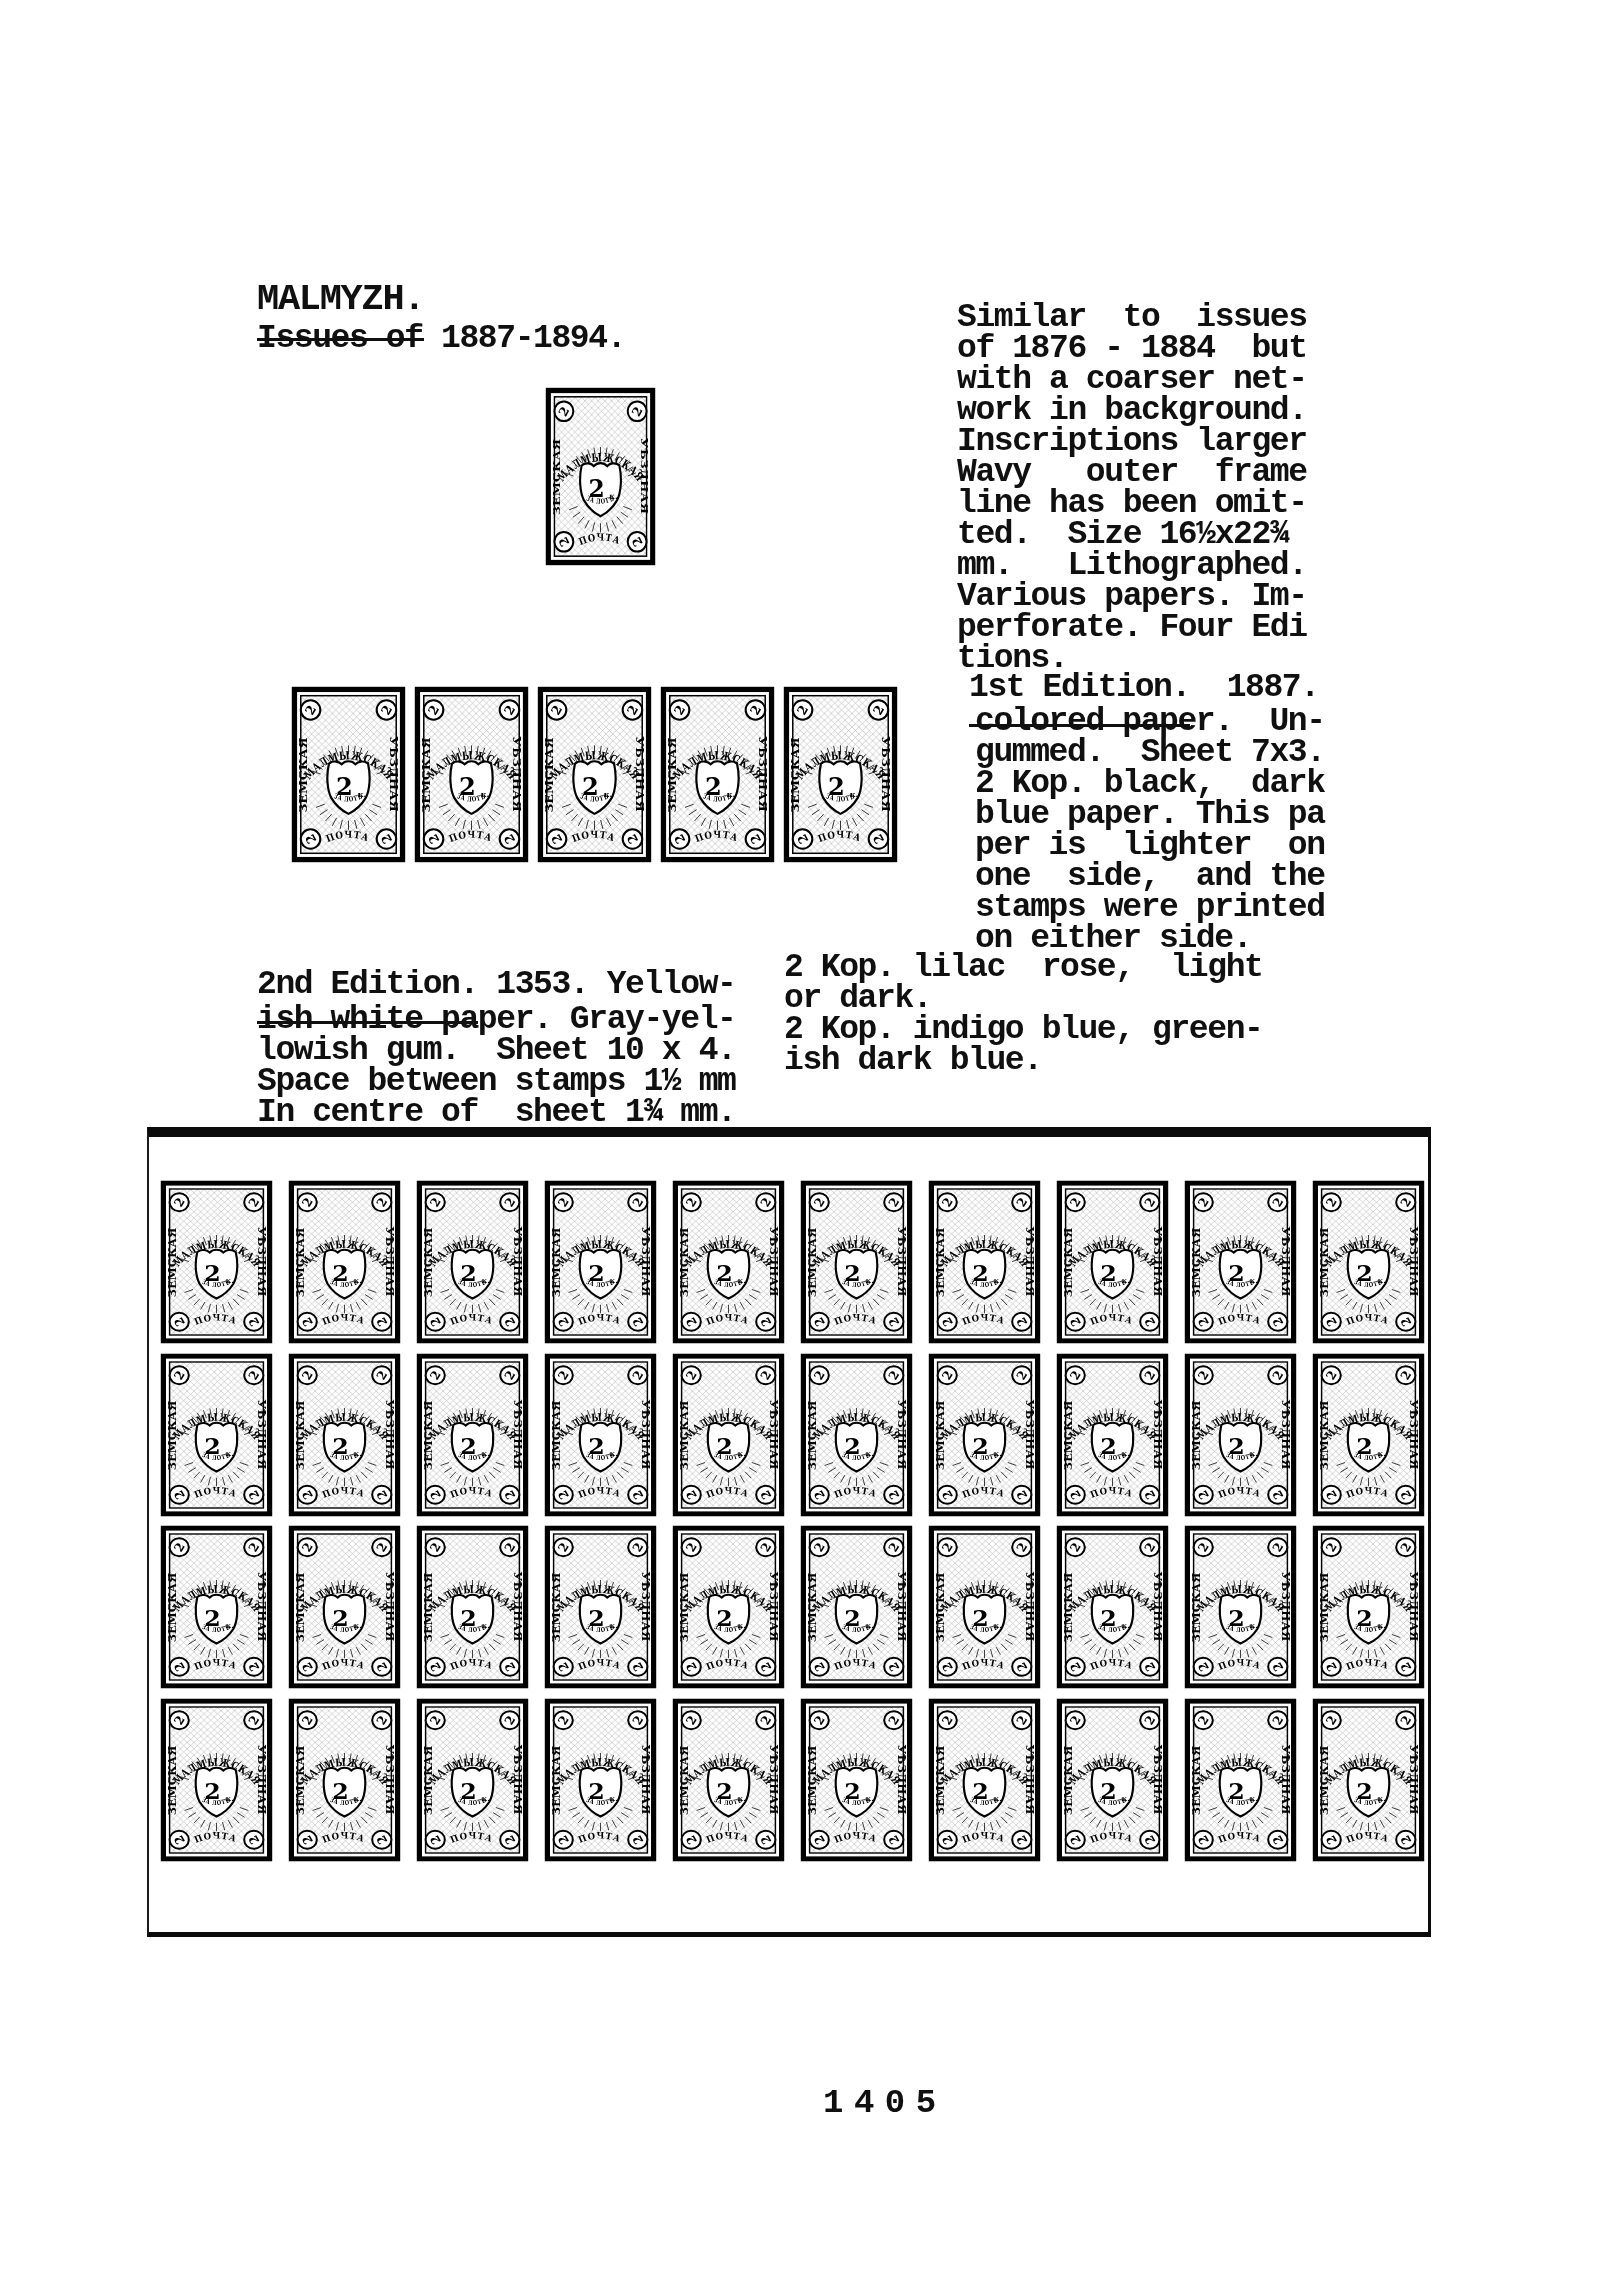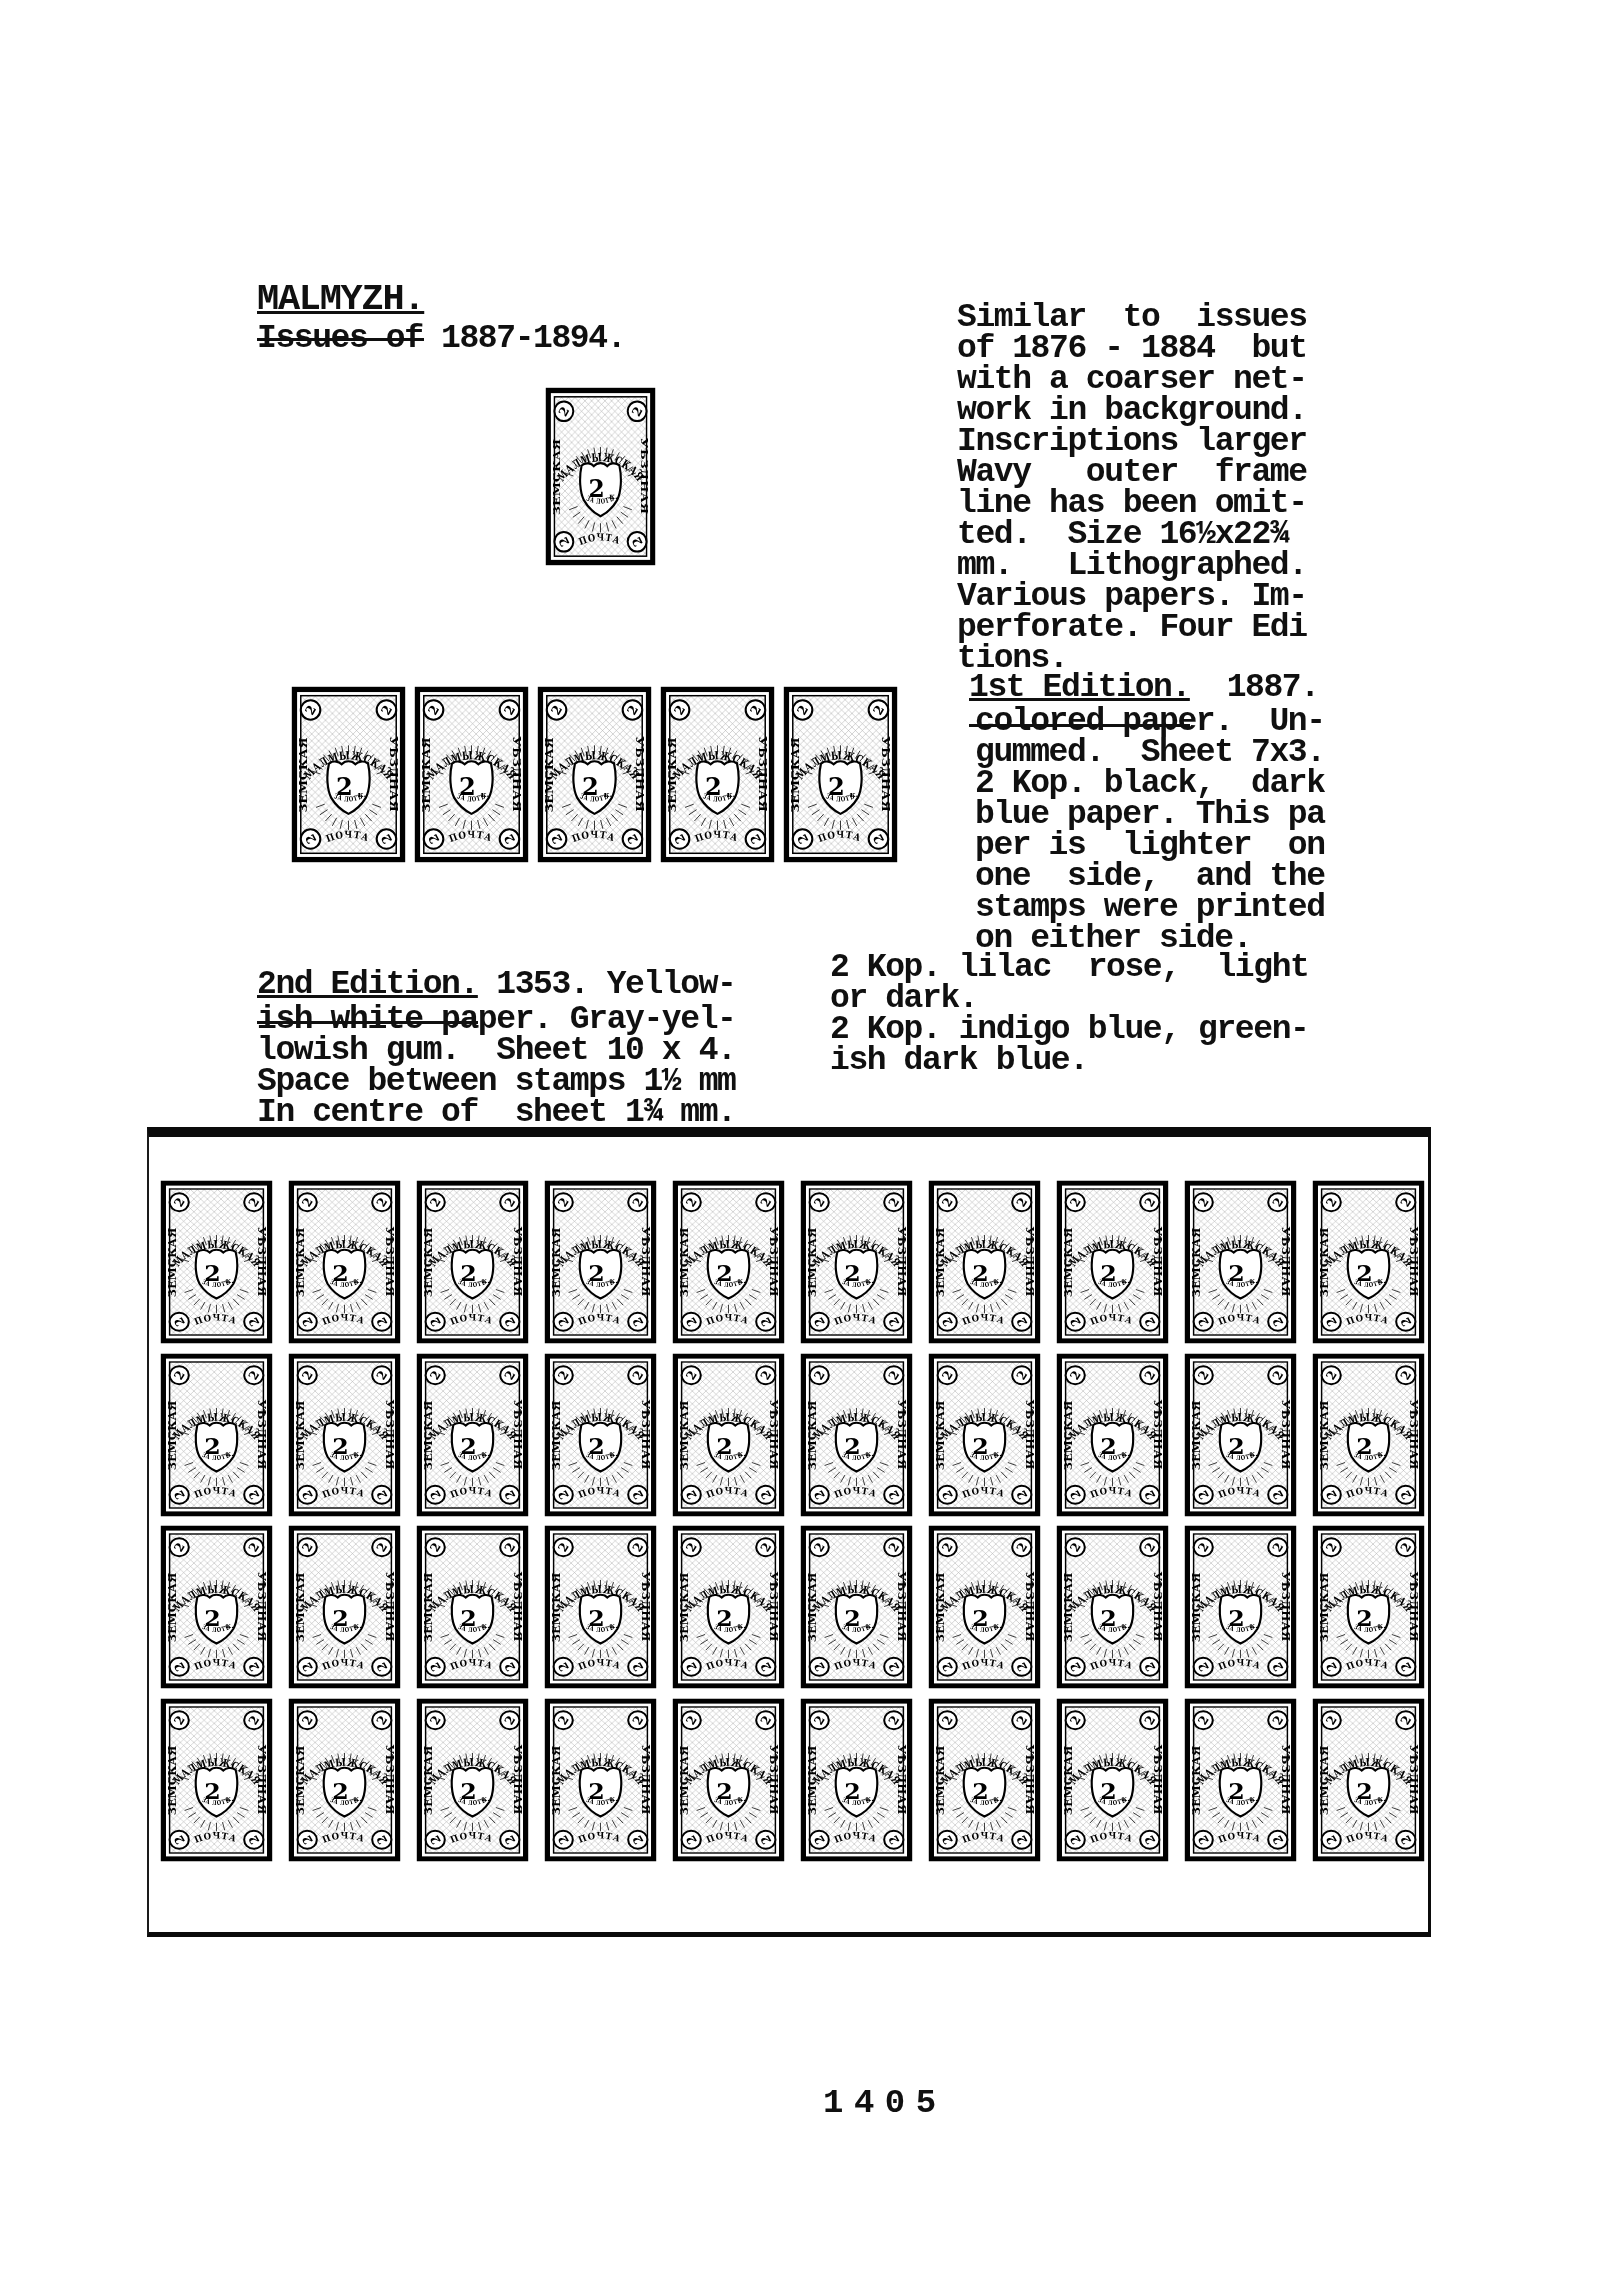--- a/index.html
+++ b/index.html
@@ -1,21 +1,21 @@
 <!DOCTYPE html>
 <html style="font-size:10.5px"><head>
 <meta charset="utf-8">
 <style>
   html,body{margin:0;padding:0;background:#e8e8e8;}
   .page{position:relative;width:1623px;height:2295px;background:#ffffff;overflow:hidden;
         font-family:"Liberation Mono","DejaVu Sans Mono",monospace;color:#101010;}
   .mono{position:absolute;font-weight:700;font-size:33px;line-height:31px;
         letter-spacing:-1.4px;white-space:pre;}
   .hdr{font-size:37px;letter-spacing:-1.3px;line-height:37px;}
-  .u{border-bottom:3.9px solid #101010;padding-bottom:18px;text-decoration:underline;}
+  .u{border-bottom:3.9px solid #101010;padding-bottom:18px;}
   .stamp{display:block;}
   .single-box{position:absolute;left:545px;top:387px;width:111px;height:179px;}
   .single-box .stamp{width:111px;height:179px;}
   .strip{position:absolute;left:291px;top:686px;display:flex;gap:7.9px;}
   .strip .stamp{width:115px;height:177px;}
   .sheet{position:absolute;left:147px;top:1127px;width:1284px;height:810px;
          box-sizing:border-box;background:#fff;
          border-top:10.5px solid #0b0b0b;border-bottom:5.2px solid #0b0b0b;
          border-left:2px solid #1a1a1a;border-right:3.9px solid #0b0b0b;}
   .sheet-grid{display:grid;margin:43px 0 0 10.5px;column-gap:15px;row-gap:8.5px;}
@@ -102,21 +102,21 @@
 tions.</div>
   <div class="mono" style="left:957px;top:672px;margin-left:12px;"><span class="u">1st Edition.</span><span>  1887.</span></div>
   <div class="mono" style="left:957px;top:706px;margin-left:18px;">colored paper.  Un-
 gummed.  Sheet 7x3.
 2 Kop. black,  dark
 blue paper. This pa
 per is  lighter  on
 one  side,  and the
 stamps were printed
 on either side.</div>
-  <div class="mono" style="left:830px;top:952px;">2 Kop. lilac  rose,  light
+  <div class="mono" style="left:784px;top:952px;">2 Kop. lilac  rose,  light
 or dark.
 2 Kop. indigo blue, green-
 ish dark blue.</div>
 
   <div class="strip">
       <svg class="stamp" viewBox="0 0 100 155" preserveAspectRatio="none">
         <use href="#stamp-art"></use>
       </svg>
       <svg class="stamp" viewBox="0 0 100 155" preserveAspectRatio="none">
         <use href="#stamp-art"></use>

